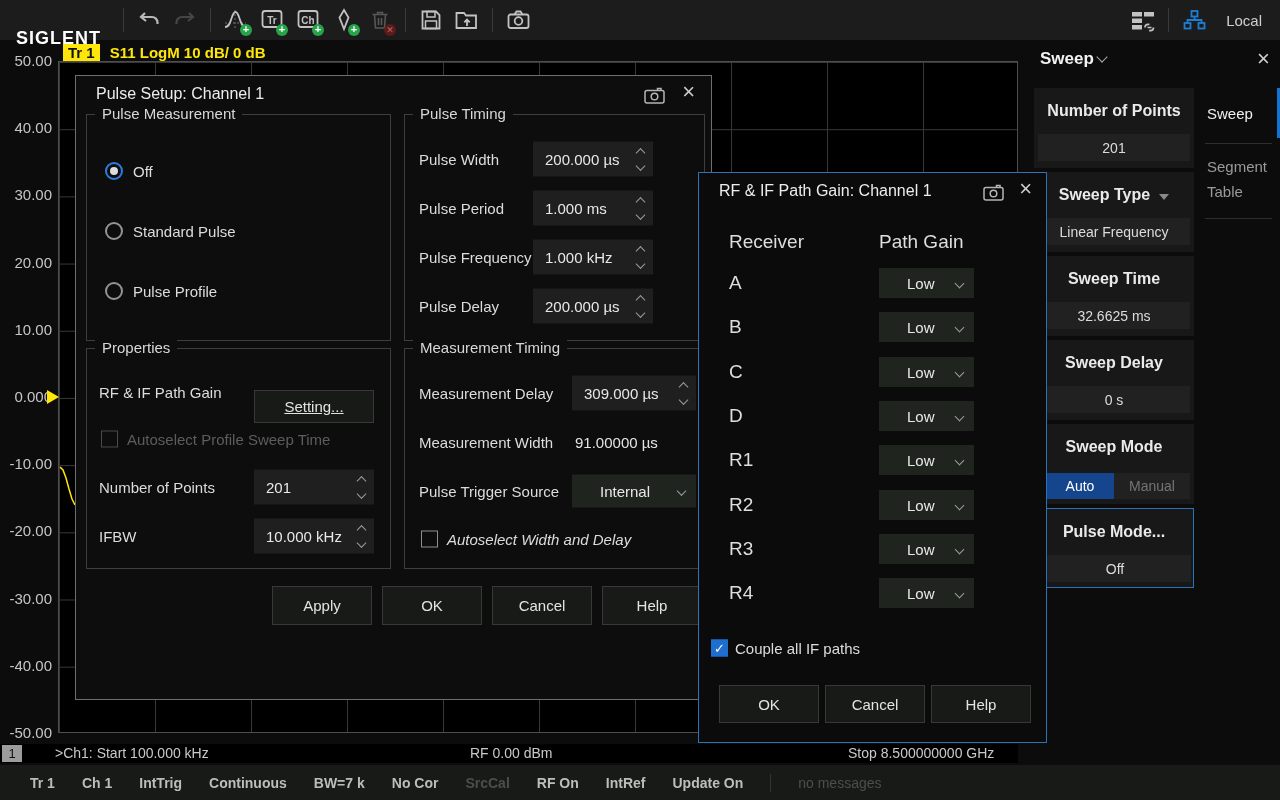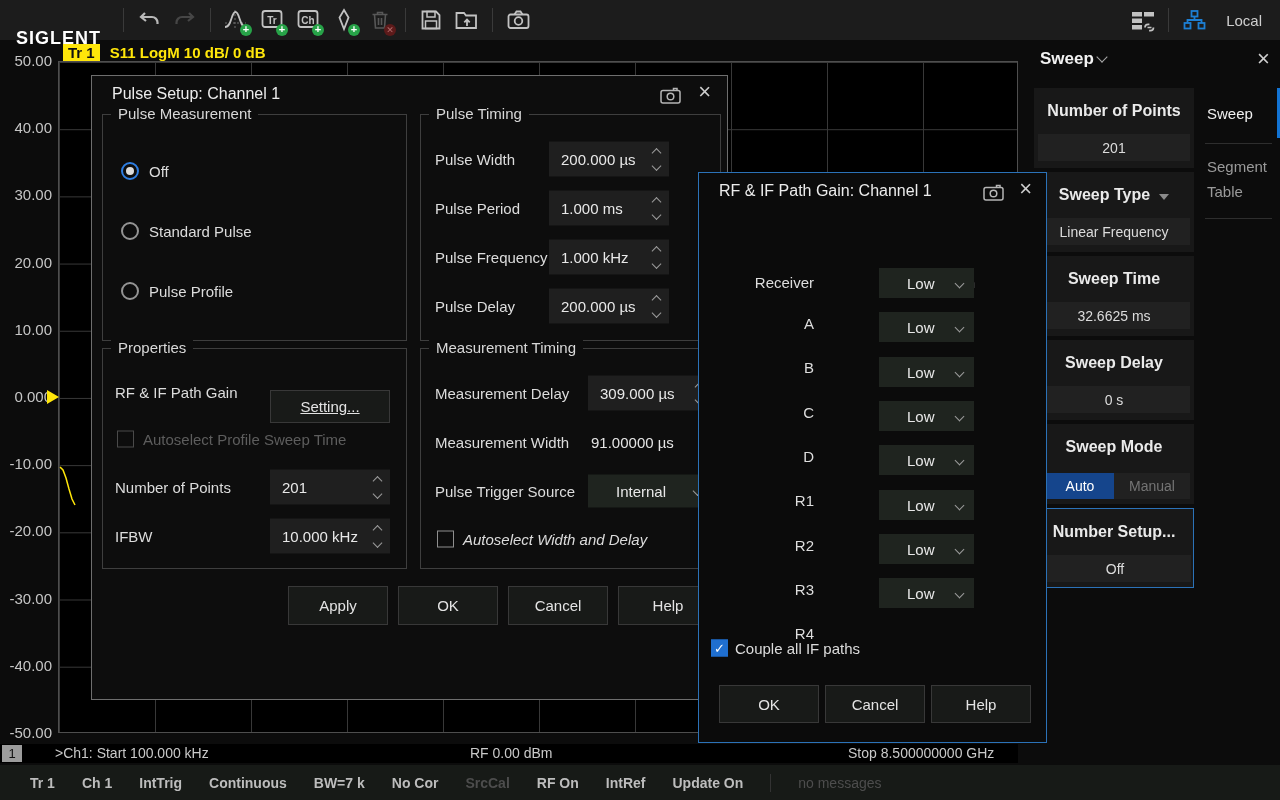--- a/index.html
+++ b/index.html
@@ -67,21 +67,21 @@
     border:2px solid #949494; display:flex; align-items:center; justify-content:center; }
   .radio.sel { border-color:#2d7de1; }
   .radio .dot { width:8px; height:8px; border-radius:50%; background:#dcdcdc; }
   .cb { position:absolute; transform:translateY(-50%); width:17px; height:17px; border:1px solid #8f8f8f; }
   .cb.dis { border-color:#4a4a4a; }
   .cb.checked { background:#1f6fd0; border-color:#1f6fd0; }
   .cb.checked::after { content:"✓"; color:#fff; font-size:13px; display:block; text-align:center; line-height:16px; }
   .btn { position:absolute; width:100px; height:39px; background:#181a18; border:1px solid #383838;
     color:#e3e3e3; font-size:15px; display:flex; align-items:center; justify-content:center; }
   .rf-dlg { border:1px solid #2b72b8; background:#0b0b0b; }
-  .colhdr { position:absolute; transform:translateY(-50%); font-size:15px; color:#dedede; text-align:right;margin-top:40px; }
+  .colhdr { position:absolute; transform:translateY(-50%); font-size:19px; color:#dedede; text-align:left; }
   
   .sb-title { position:absolute; left:1040px; top:49px; font-size:17px; font-weight:bold; color:#f2f2f2; }
   .sb-chev { position:absolute; left:1098px; top:53px; width:8px; height:8px;
     border-left:1.6px solid #a9a9a9; border-top:1.6px solid #a9a9a9; transform:rotate(225deg); }
   .sb-x { position:absolute; left:1257px; top:46px; font-size:22px; color:#cfcfcf; }
   .sect { position:absolute; left:1034px; width:160px; height:80px; background:#181818; }
   .sect-title { position:absolute; top:14px; left:0; width:100%; text-align:center;
     font-size:16px; font-weight:bold; color:#eaeaea; }
   .sect-val { position:absolute; left:4px; top:46px; width:152px; height:27px; background:#212121;
     font-size:14px; color:#dcdcdc; display:flex; align-items:center; justify-content:center; }
@@ -230,21 +230,21 @@
   <span>BW=7 k</span>
   <span>No Cor</span>
   <span class="dim">SrcCal</span>
   <span>RF On</span>
   <span>IntRef</span>
   <span>Update On</span>
   <span class="ssep"></span>
   <span class="msg">no messages</span>
 </div>
 
-<div class="dlg" style="left:75px; top:75px; width:637px; height:625px; border:1px solid #6e6e6e; z-index:10;margin-left:16px;">
+<div class="dlg" style="left:75px; top:75px; width:637px; height:625px; border:1px solid #6e6e6e; z-index:10;">
   <div class="dlg-title">Pulse Setup: Channel 1</div>
   <div class="cam" style="right:46px;">
     <svg width="21" height="17" viewBox="0 0 21 17" fill="none" stroke="#b5b5b5" stroke-width="1.5">
         <rect x="1" y="3.5" width="19" height="12.5" rx="2"></rect>
         <circle cx="10.5" cy="9.5" r="3.3"></circle>
         <path d="M13.5 3.5 v-2 h3.5 v2"></path>
       </svg>
   </div>
   <div class="xclose" style="right:16px;">×</div>
 
@@ -429,21 +429,21 @@
 <div class="sect" style="top:340px;">
   <div class="sect-title">Sweep Delay</div>
   <div class="sect-val">0 s</div>
 </div>
 <div class="sect" style="top:424px;">
   <div class="sect-title">Sweep Mode</div>
   <div class="tgl on">Auto</div>
   <div class="tgl off">Manual</div>
 </div>
 <div class="sect sel" style="top:508px;">
-  <div class="sect-title">Number Setup...</div>
+  <div class="sect-title">Pulse Mode...</div>
   <div class="sect-val">Off</div>
 </div>
 
 <div class="tab-bar"></div>
 <div class="tab-lbl" style="top:105px; color:#f0f0f0;">Sweep</div>
 <div class="tab-sep" style="top:143px;"></div>
 <div class="tab-lbl" style="top:155px; width:76px; color:#9a9a9a; line-height:1.65;">Segment Table</div>
 <div class="tab-sep" style="top:218px;"></div>
 
 </body></html>

